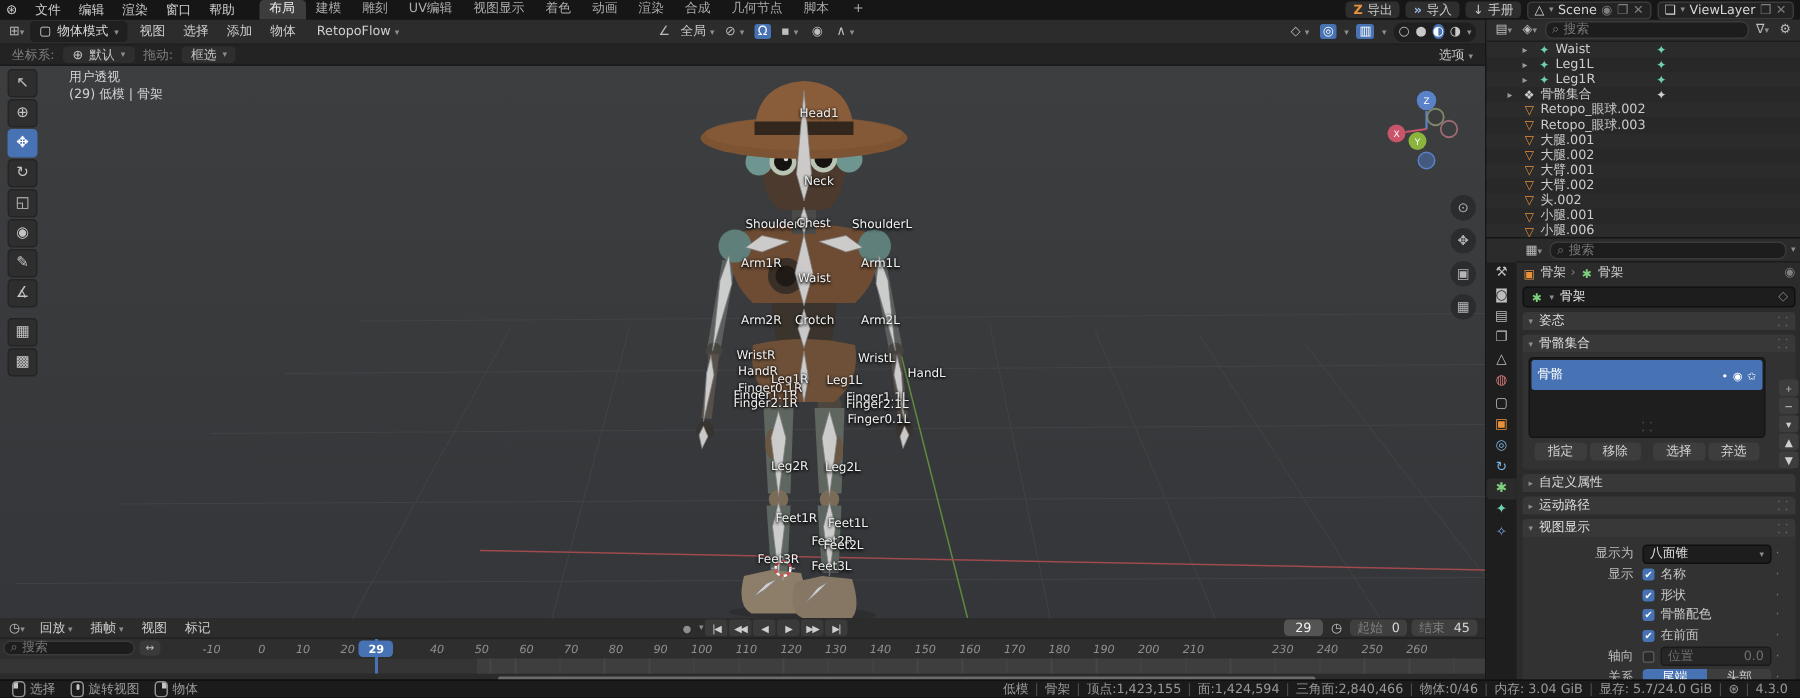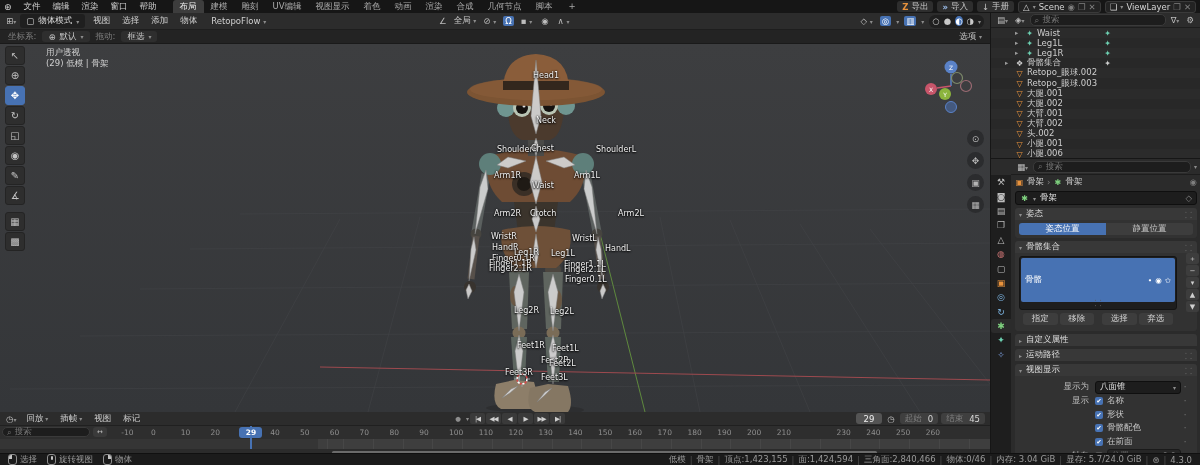--- a/index.html
+++ b/index.html
@@ -47,21 +47,21 @@
   .navbtn{width:17px;height:17px;border-radius:50%;background:#2b2c2e;color:#b5b5b5;display:flex;align-items:center;justify-content:center;font-size:9px;}
   
   #timeline{left:0;top:412px;width:990px;height:41px;background:#2b2b2b;z-index:10;}
   #tl-header{position:absolute;left:0;top:0;width:990px;height:14px;background:#2c2c2c;border-bottom:1px solid #202020;display:flex;align-items:center;gap:2px;padding:0 4px;box-sizing:border-box;}
   #tl-playback{position:absolute;left:450px;top:1px;display:flex;gap:1px;align-items:center;}
   .pb-btn{min-width:11px;padding:0 2px;height:11px;background:#3a3a3a;border-radius:2px;color:#cfcfcf;display:flex;align-items:center;justify-content:center;font-size:6.5px;letter-spacing:-1px;}
   #tl-frames{position:absolute;right:5px;top:1px;display:flex;gap:3px;align-items:center;}
   .framebox{background:#545454;border-radius:3px;color:#f0f0f0;padding:0 8px;height:11px;display:flex;align-items:center;}
   .rangebox{background:#3f3f3f;border-radius:3px;color:#d8d8d8;padding:0 5px;height:11px;display:flex;align-items:center;gap:6px;}
   #tl-ruler{position:absolute;left:0;top:14px;width:990px;height:13px;background:#2e2e2e;border-bottom:1px solid #252525;}
-  .ruler-num{position:absolute;top:2px;width:26px;text-align:left;color:#8f8f8f;font-size:7.5px;}
+  .ruler-num{position:absolute;top:2px;width:26px;text-align:right;color:#8f8f8f;font-size:7.5px;font-style:italic;}
   #tl-search{position:absolute;left:2px;top:15px;width:88px;height:10px;background:#1d1d1d;border:1px solid #3a3a3a;border-radius:5px;color:#777;display:flex;align-items:center;gap:3px;padding:0 4px;box-sizing:border-box;}
   #tl-fit{position:absolute;left:93px;top:15px;width:14px;height:10px;background:#3a3a3a;border-radius:3px;color:#bbb;display:flex;align-items:center;justify-content:center;font-size:7px;}
   #tl-track{position:absolute;left:0;top:27px;width:990px;height:10px;background:#353535;}
   #tl-band{position:absolute;left:318px;top:0;width:672px;height:10px;background:repeating-linear-gradient(90deg,#474747 0 1px,#3e3e3e 1px 29.8px);background-position-x:25px;}
   #tl-channel{position:absolute;left:0;top:0;width:318px;height:10px;background:#693a3a;color:#e8dede;display:flex;align-items:center;gap:4px;padding:0 6px;box-sizing:border-box;}
   #tl-scroll{position:absolute;left:332px;top:38.5px;width:545px;height:3.5px;background:#6b6b6b;border-radius:2px;}
   #playhead{position:absolute;left:250px;top:14px;width:1.5px;height:23px;background:#4772b3;}
   #framebadge{position:absolute;left:239px;top:15px;width:23px;height:11px;background:#4772b3;border-radius:3px;color:#fff;font-size:7.5px;font-weight:bold;display:flex;align-items:center;justify-content:center;}
   
   #statusbar{left:0;top:453px;width:1200px;height:12px;background:#1b1b1b;border-top:1px solid #101010;display:flex;align-items:center;padding:0 8px;box-sizing:border-box;color:#9a9a9a;z-index:30;}
@@ -97,21 +97,21 @@
   #breadcrumb{height:14px;color:#cfcfcf;}
   .field{background:#1d1d1d;border:1px solid #0f0f0f;border-radius:3px;height:12px;display:flex;align-items:center;gap:4px;padding:0 4px;color:#e2e2e2;}
   #datablock{margin:2px 4px;}
   .panelhdr{height:12px;background:#383838;border-radius:3px 3px 0 0;margin:3px 4px 0 4px;display:flex;align-items:center;gap:4px;color:#dedede;padding:0 4px;}
   .panelhdr .grip{margin-left:auto;color:#6e6e6e;letter-spacing:1px;}
   .panelbody{background:#323232;border-radius:0 0 3px 3px;margin:0 4px;padding:3px 4px;}
   .seg{display:flex;height:12px;border-radius:3px;overflow:hidden;}
   .seg div{flex:1;display:flex;align-items:center;justify-content:center;background:#3d3d3d;color:#cfcfcf;}
   .seg div.on{background:#4772b3;color:#fff;}
   .listbox{background:#1e1e1e;border:1px solid #141414;border-radius:3px;height:52px;position:relative;}
-  .listitem{height:12px;background:#4772b3;color:#fff;display:flex;align-items:center;gap:4px;padding:16px 4px;border-radius:2px;margin:1px;}
+  .listitem{height:12px;background:#4772b3;color:#fff;display:flex;align-items:center;gap:4px;padding:4px 4px;border-radius:2px;margin:1px;}
   .listitem .li-ics{margin-left:auto;display:flex;gap:3px;font-size:7.5px;}
   .sidecol{position:absolute;right:2px;top:94px;display:flex;flex-direction:column;gap:1px;}
   .sq{width:13px;height:11px;background:#3d3d3d;border-radius:2px;color:#cfcfcf;display:flex;align-items:center;justify-content:center;font-size:7px;}
   .btnrow{display:flex;gap:2px;margin:3px 4px;}
   .btn{flex:1;height:12px;background:#3d3d3d;border-radius:3px;display:flex;align-items:center;justify-content:center;color:#d5d5d5;}
   .btnrow .gap{flex:0 0 4px;background:none;}
   .vd-row{display:flex;align-items:center;margin:1.5px 4px;min-height:10.5px;}
   .vd-label{width:72px;text-align:right;color:#bdbdbd;padding-right:6px;box-sizing:border-box;}
   .vd-ctrl{flex:1;display:flex;align-items:center;gap:4px;}
   .anim-dot{width:8px;color:#777;text-align:center;}
@@ -360,27 +360,27 @@
       <div class="tool-btn">∡</div>
       <div class="tool-gap"></div>
       <div class="tool-btn">▦</div>
       <div class="tool-btn">▩</div>
     </div>
   <div id="bone-labels">
       <span class="bone-label" style="left: 533px; top: 27px;">Head1</span>
       <span class="bone-label" style="left: 536px; top: 72px;">Neck</span>
       <span class="bone-label" style="left: 497px; top: 101px;">ShoulderR</span>
       <span class="bone-label" style="left: 531px; top: 100px;">Chest</span>
-      <span class="bone-label" style="left: 568px; top: 101px; margin-left: 28px;">ShoulderL</span>
+      <span class="bone-label" style="left: 568px; top: 101px;">ShoulderL</span>
       <span class="bone-label" style="left: 494px; top: 127px;">Arm1R</span>
       <span class="bone-label" style="left: 574px; top: 127px;">Arm1L</span>
       <span class="bone-label" style="left: 532px; top: 137px;">Waist</span>
       <span class="bone-label" style="left: 494px; top: 165px;">Arm2R</span>
       <span class="bone-label" style="left: 530px; top: 165px;">Crotch</span>
-      <span class="bone-label" style="left: 574px; top: 165px; margin-left: 44px;">Arm2L</span>
+      <span class="bone-label" style="left: 574px; top: 165px;">Arm2L</span>
       <span class="bone-label" style="left: 491px; top: 188px;">WristR</span>
       <span class="bone-label" style="left: 572px; top: 190px;">WristL</span>
       <span class="bone-label" style="left: 492px; top: 199px;">HandR</span>
       <span class="bone-label" style="left: 605px; top: 200px;">HandL</span>
       <span class="bone-label" style="left: 514px; top: 204px;">Leg1R</span>
       <span class="bone-label" style="left: 551px; top: 205px;">Leg1L</span>
       <span class="bone-label" style="left: 492px; top: 210px;">Finger0.1R</span>
       <span class="bone-label" style="left: 565px; top: 211px; margin-top: 20px;">Finger0.1L</span>
       <span class="bone-label" style="left: 489px; top: 215px;">Finger1.1R</span>
       <span class="bone-label" style="left: 564px; top: 216px;">Finger1.1L</span>
@@ -642,26 +642,20 @@
       <span class="ic" style="color:#7ed07e">✱</span>
         <span class="caret">▾</span>
       <span>骨架</span>
       <span style="margin-left:auto" class="dim">◇</span>
     </div>
 
     <div class="panelhdr">
       <span class="caret">▾</span>
         <span>姿态</span>
         <span class="grip">⸬</span>
-    </div>
-    <div class="panelbody">
-      <div class="seg">
-        <div class="on">姿态位置</div>
-        <div>静置位置</div>
-      </div>
     </div>
 
     <div class="panelhdr">
       <span class="caret">▾</span>
         <span>骨骼集合</span>
         <span class="grip">⸬</span>
     </div>
     <div class="panelbody" style="padding-right:20px;position:relative;">
       <div class="listbox">
         <div class="listitem">

